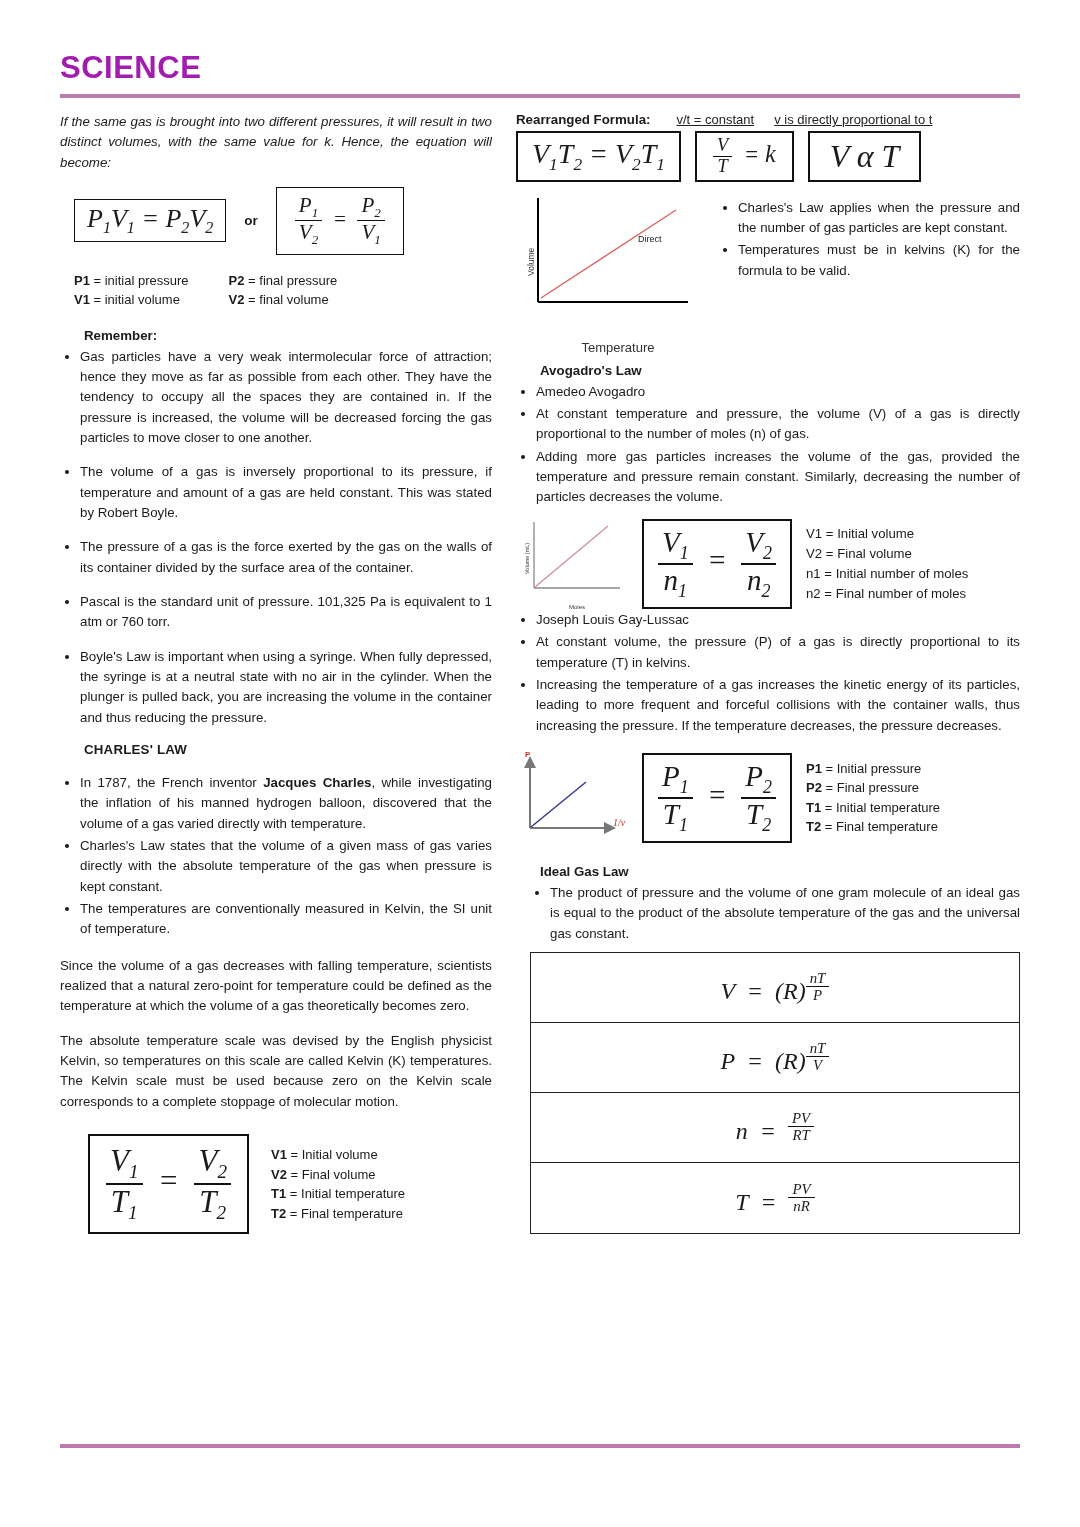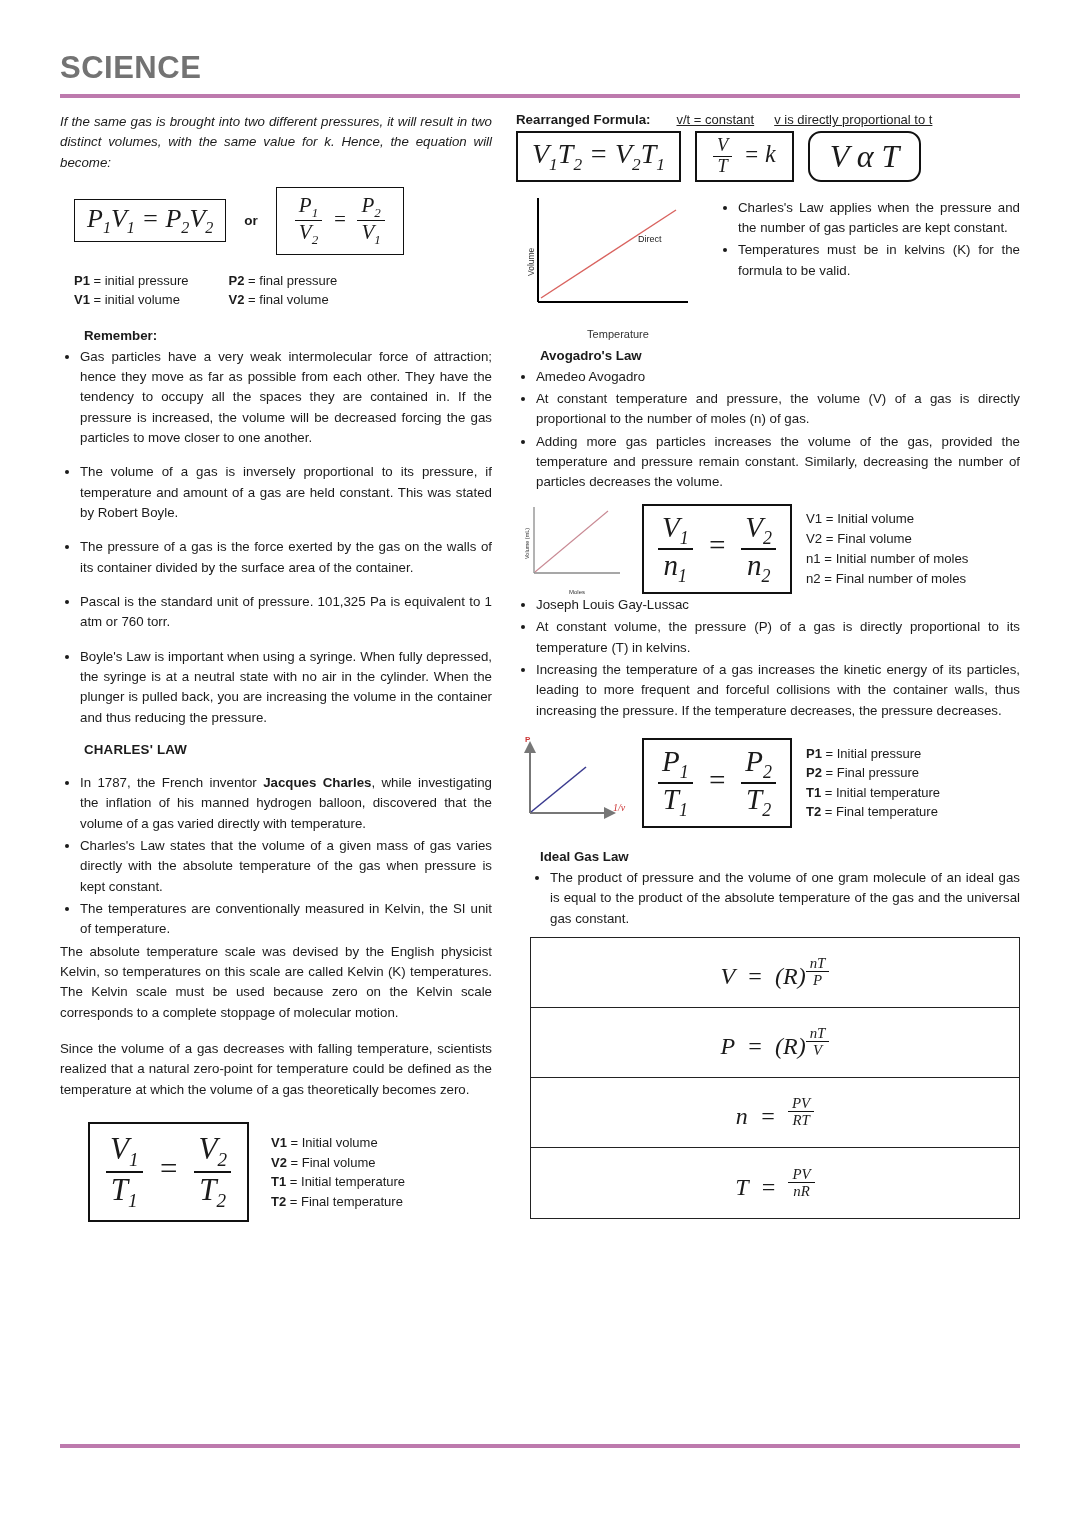--- a/index.html
+++ b/index.html
@@ -11,21 +11,21 @@
     font-family: "Liberation Sans", sans-serif;
     color: #1b1b1b;
     overflow: hidden;
   }
   .page { position: relative; width: 1080px; height: 1527px; padding: 0 40px; }
 
   
   .page-title {
     font-size: 31px;
     font-weight: bold;
-    color: #737373;
+    color: #a21caf;
     letter-spacing: 0.5px;
     padding-top: 50px;
     margin: 0 0 8px 20px;
   }
   .title-rule {
     height: 4px;
     background: #bd7aad;
     margin: 0 0 14px 20px;
     width: 960px;
   }
@@ -96,21 +96,21 @@
   .rr-head { display: flex; align-items: flex-end; gap: 20px; }
   .rr-title { font-weight: bold; font-size: 13.3px; }
   .tiny-cap { font-size: 13px; color: #222; white-space: nowrap; text-decoration: underline; }
 
   .rr-boxes { display: flex; align-items: stretch; gap: 14px; margin-top: 4px; }
 
   .charles-flex { display: flex; gap: 14px; margin-top: 8px; align-items: flex-start; }
 
   
   .chart-wrap { position: relative; }
-  .chart-caption { text-align: center; font-size: 11px; color: #333; margin-top: 4px; }
+  .chart-caption { text-align: center; font-size: 13px; color: #333; margin-top: 16px; }
   .y-lab {
     position: absolute;
     transform: rotate(-90deg);
     transform-origin: left top;
     font-size: 8.5px;
     color: #333;
     white-space: nowrap;
   }
 
   
@@ -186,22 +186,22 @@
       </ul>
 
       <div class="section-head caps" style="margin-top:14px;">CHARLES' LAW</div>
 
       <ul style="margin-top:16px;">
         <li class="just"><span>In 1787, the French inventor </span><span class="bold">Jacques Charles</span><span>, while investigating the inflation of his manned hydrogen balloon, discovered that the volume of a gas varied directly with temperature.</span></li>
         <li class="just">Charles's Law states that the volume of a given mass of gas varies directly with the absolute temperature of the gas when pressure is kept constant.</li>
         <li class="just">The temperatures are conventionally measured in Kelvin, the SI unit of temperature.</li>
       </ul>
 
+      <p class="para just para-gap">Since the volume of a gas decreases with falling temperature, scientists realized that a natural zero-point for temperature could be defined as the temperature at which the volume of a gas theoretically becomes zero.</p>
       <p class="para just">The absolute temperature scale was devised by the English physicist Kelvin, so temperatures on this scale are called Kelvin (K) temperatures. The Kelvin scale must be used because zero on the Kelvin scale corresponds to a complete stoppage of molecular motion.</p>
-      <p class="para just para-gap">Since the volume of a gas decreases with falling temperature, scientists realized that a natural zero-point for temperature could be defined as the temperature at which the volume of a gas theoretically becomes zero.</p>
 
       <div style="display:flex; align-items:center; gap:22px; margin-top:22px; margin-left:28px;">
         <span class="mbox" style="padding:8px 16px;">
           <span class="math" style="font-size:31px;">
             <span class="frac"><span class="num">V<sub>1</sub></span><span class="den">T<sub>1</sub></span></span>
             &nbsp;=&nbsp;
             <span class="frac"><span class="num">V<sub>2</sub></span><span class="den">T<sub>2</sub></span></span>
           </span>
         </span>
         <div class="defs">
@@ -225,21 +225,21 @@
       <div class="rr-boxes">
         <span class="mbox" style="padding:4px 14px; display:flex; align-items:center;">
           <span class="math" style="font-size:28px;">V<sub style="vertical-align:-0.42em;">1</sub><span style="letter-spacing:1px;"></span>T<sub style="vertical-align:-0.42em;">2</sub> = V<sub style="vertical-align:-0.42em;">2</sub>T<sub style="vertical-align:-0.42em;">1</sub></span>
         </span>
         <span class="mbox" style="padding:3px 16px; display:flex; align-items:center;">
           <span class="math" style="font-size:23px;">
             <span class="frac thinbar"><span class="num" style="font-size:0.8em;">V</span><span class="den" style="font-size:0.8em;">T</span></span>
             &nbsp;=&nbsp;<span style="font-size:1.05em;">k</span>
           </span>
         </span>
-        <span class="mbox" style="padding:0 20px; display:flex; align-items:center;border-radius:13px;">
+        <span class="mbox" style="padding:0 20px; display:flex; align-items:center;">
           <span class="math" style="font-size:32px;">V α T</span>
         </span>
       </div>
 
       <div class="charles-flex">
 
         <div class="chart-wrap" style="width:190px;">
           <svg width="180" height="130" viewBox="0 0 180 130">
             <line x1="22" y1="8" x2="22" y2="112" stroke="#000" stroke-width="2"></line>
             <line x1="22" y1="112" x2="172" y2="112" stroke="#000" stroke-width="2"></line>

